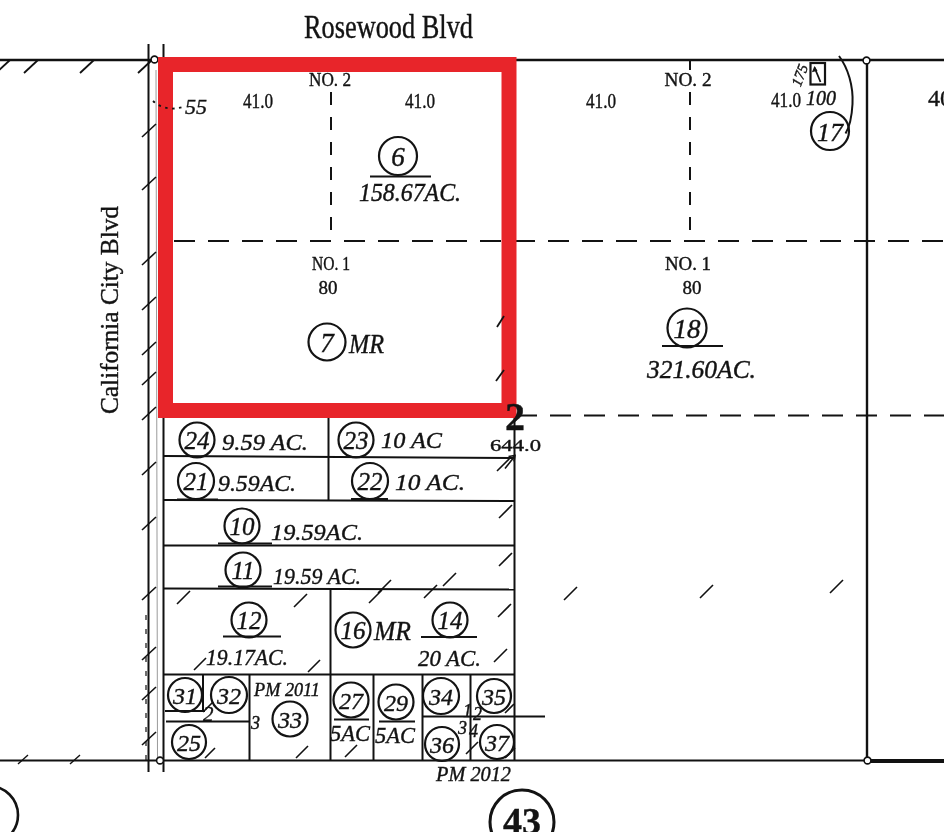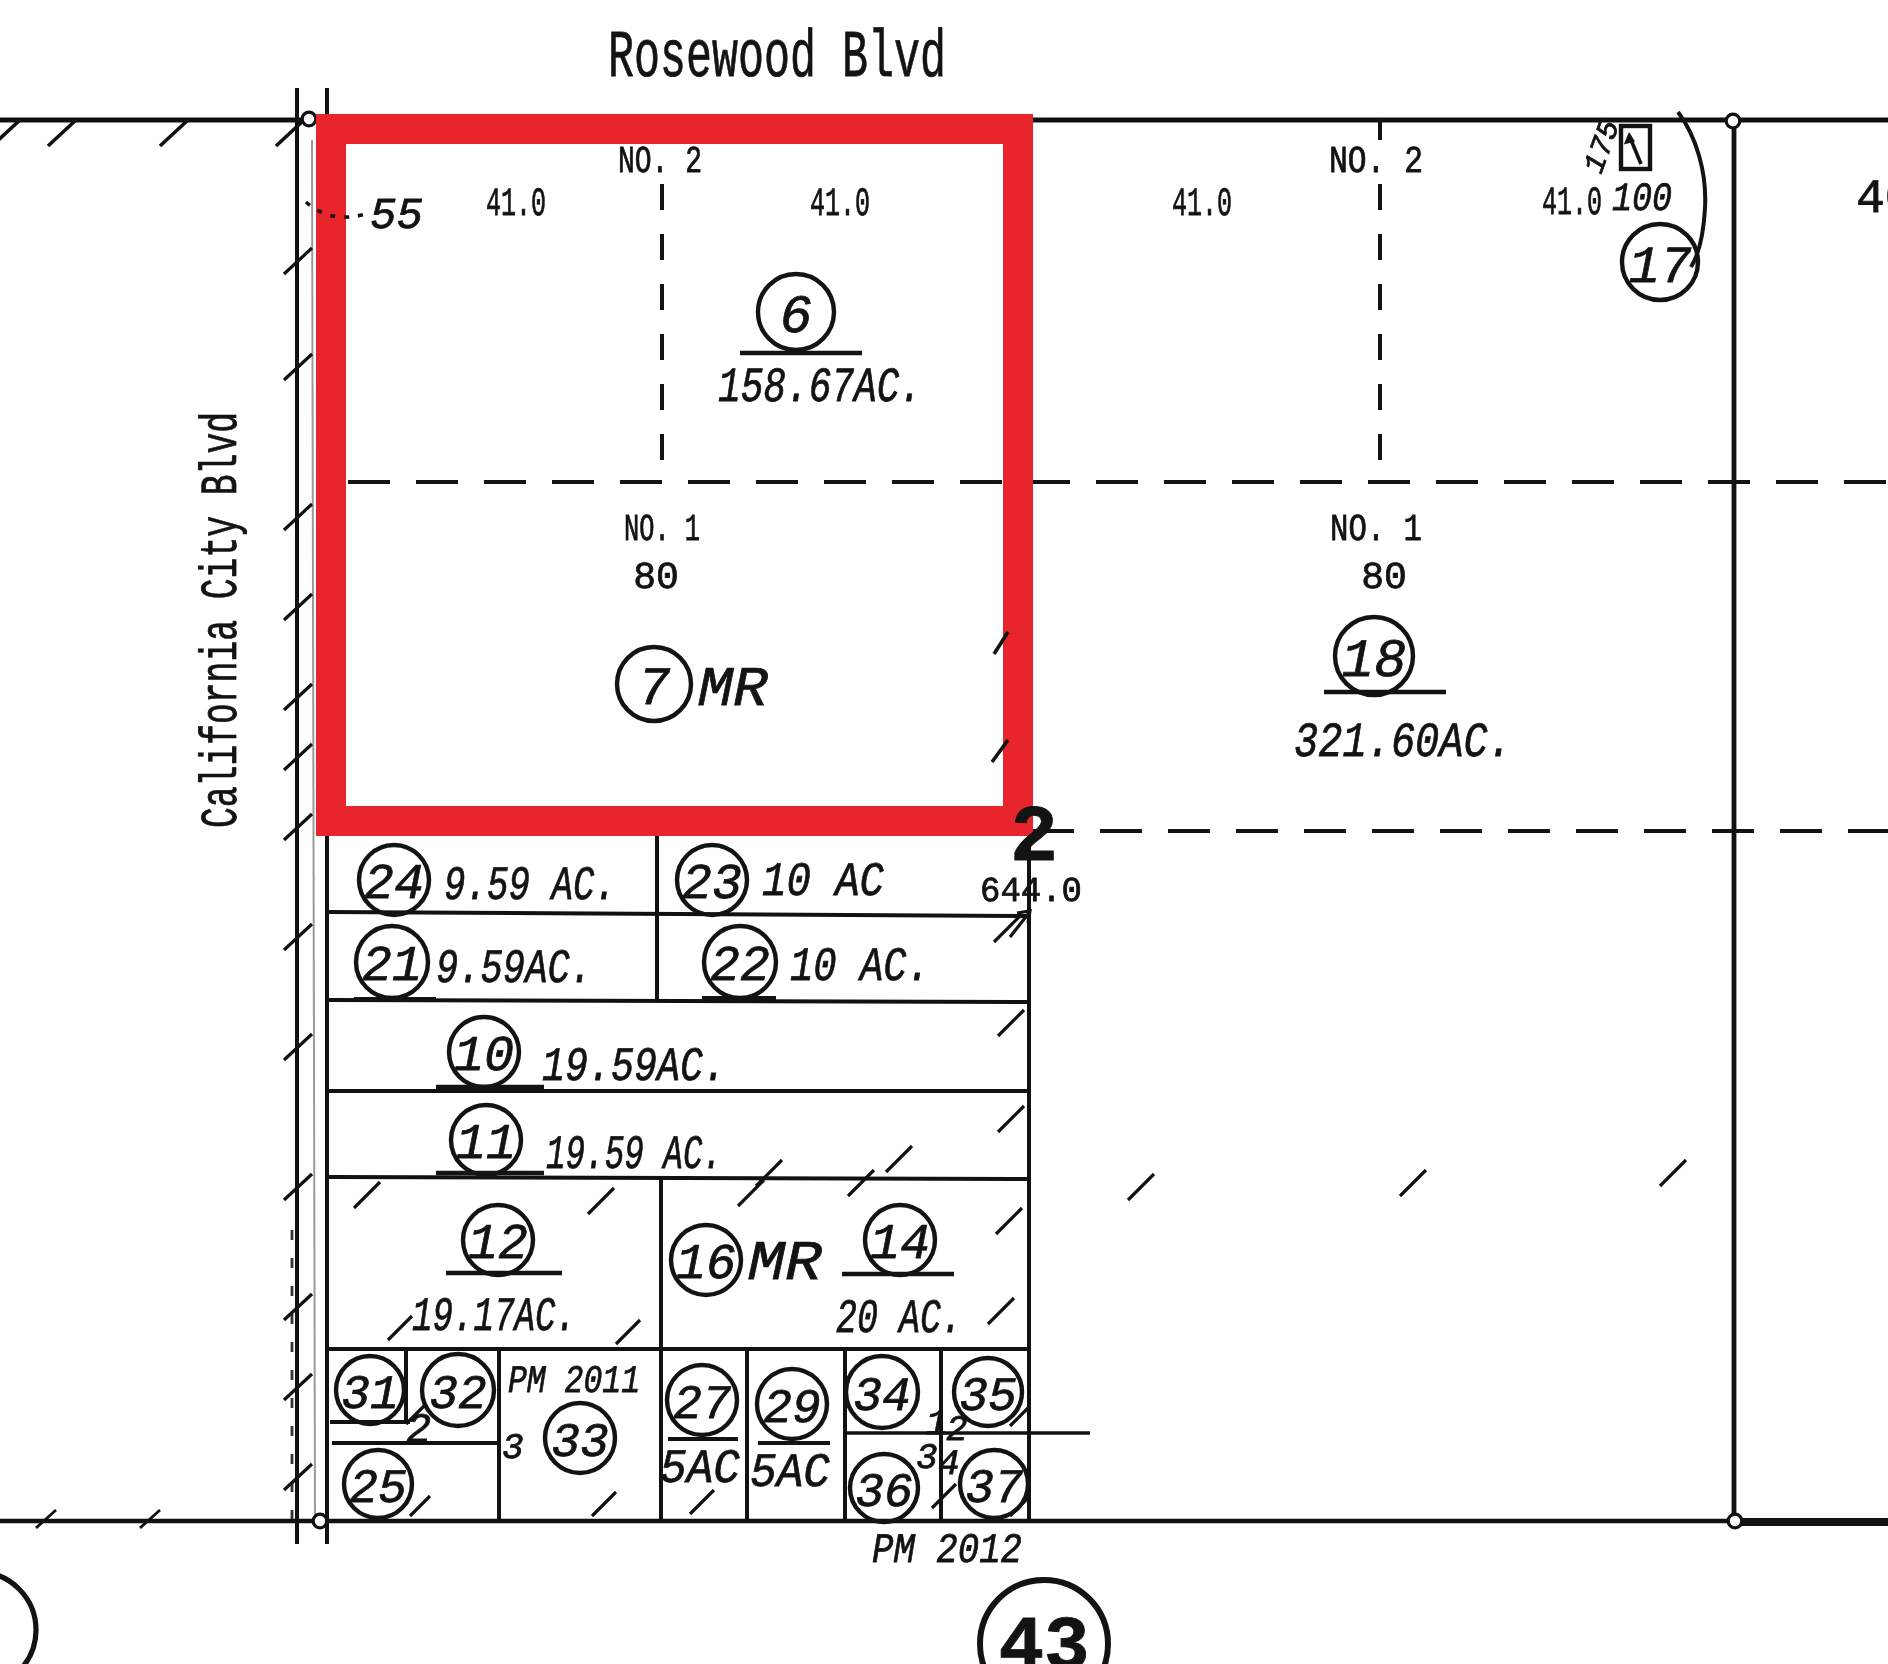--- a/index.html
+++ b/index.html
@@ -1,17 +1,17 @@
 <!DOCTYPE html>
 <html><head>
 <meta charset="utf-8">
 <style>
 html,body{margin:0;padding:0;background:#fff;}
 #map{position:relative;will-change:transform;width:944px;height:832px;background:#ffffff;overflow:hidden;
-  font-family:Liberation Mono, monospace;}
+  font-family:Liberation Serif, serif;}
 svg{position:absolute;left:0;top:0;}
 .t{fill:#131313;stroke:#131313;stroke-width:0.4;}
 .it{font-style:italic;}
 </style>
 </head>
 <body>
 <div id="map">
 <svg width="944" height="832" viewBox="0 0 944 832">
 
 <line x1="0" y1="60" x2="944" y2="60" stroke="#111" stroke-width="2.6"></line>

